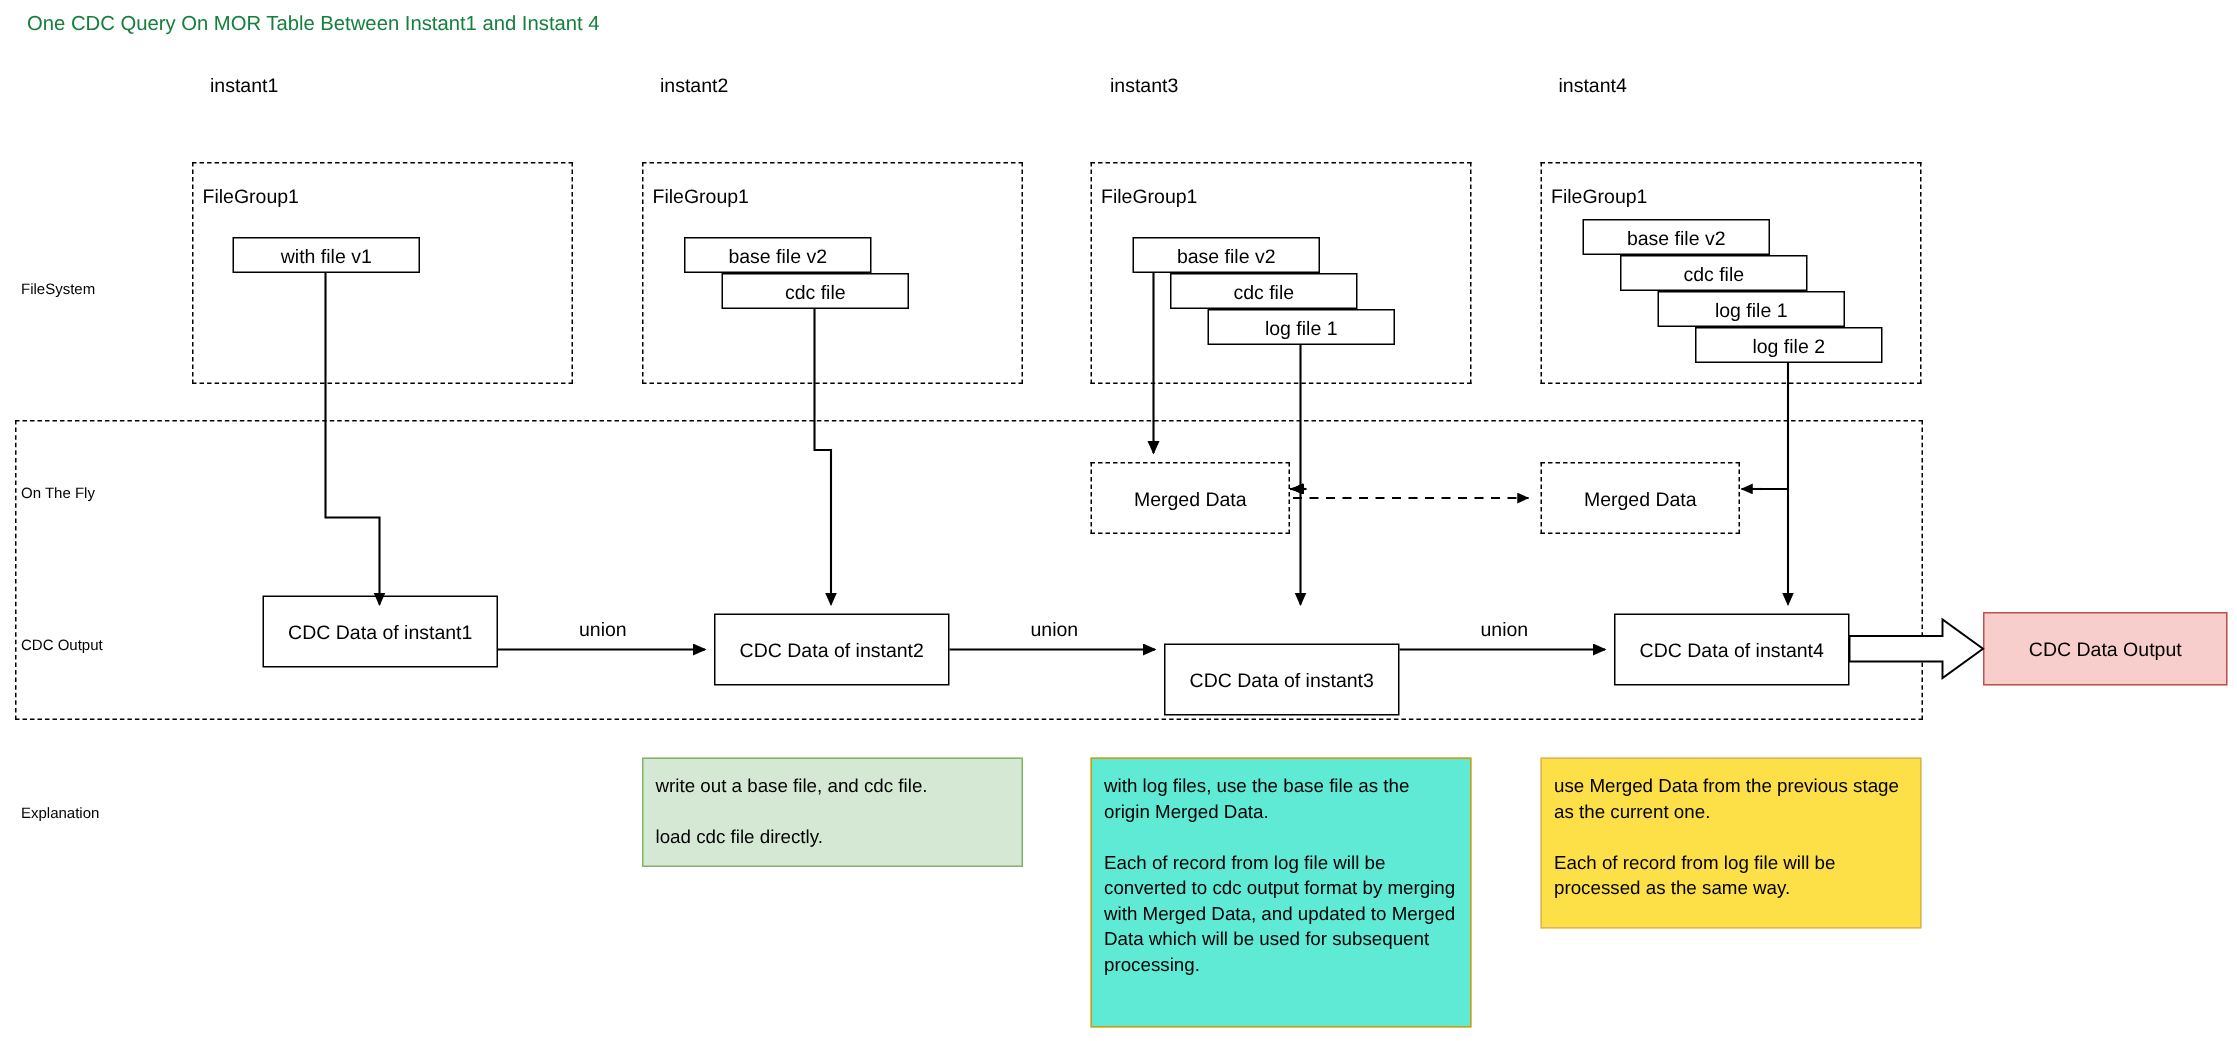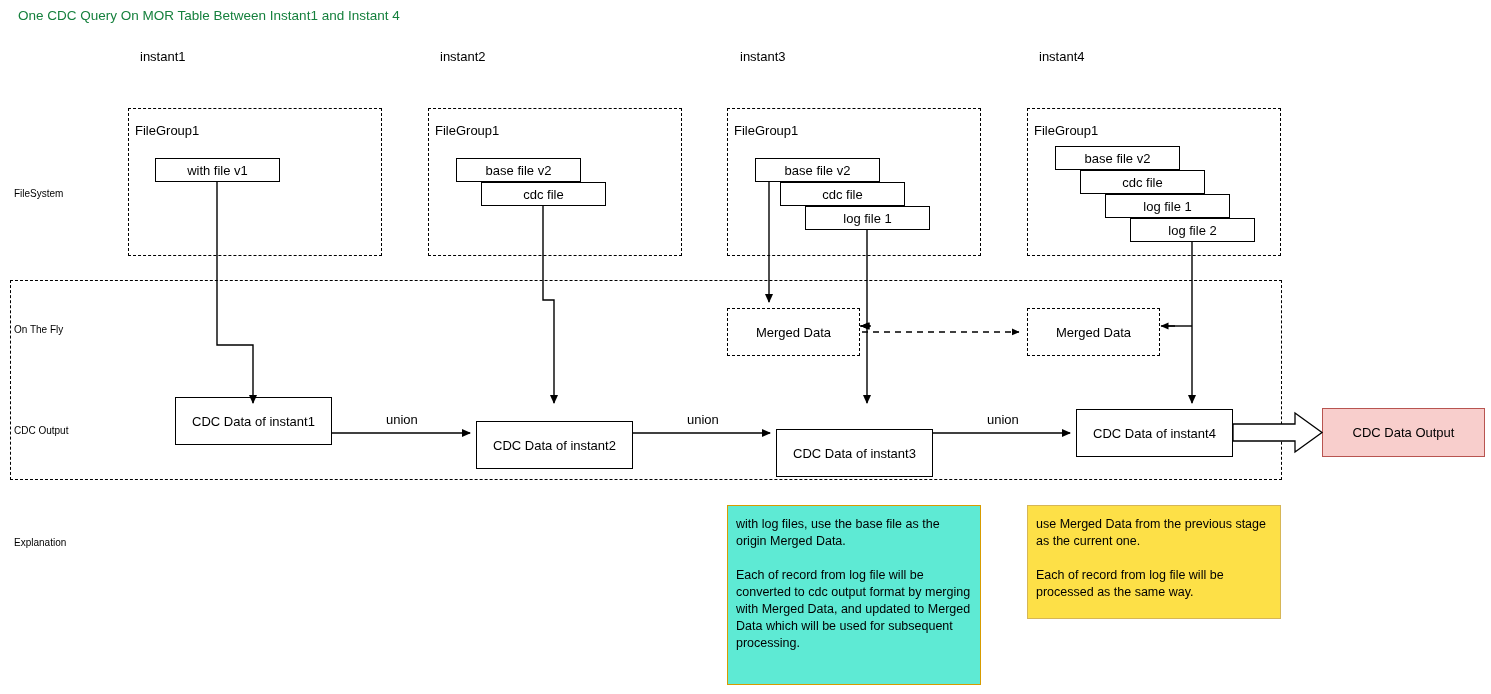--- a/index.html
+++ b/index.html
@@ -166,30 +166,33 @@
   <div class="file-box" style="left:1080px; top:170px; width:125px; height:24px;">cdc file</div>
   <div class="file-box" style="left:1105px; top:194px; width:125px; height:24px;">log file 1</div>
   <div class="file-box" style="left:1130px; top:218px; width:125px; height:24px;">log file 2</div>
 
   <div class="section-box" style="left:10px; top:280px; width:1272px; height:200px;"></div>
 
   <div class="merged-box" style="left:727px; top:308px; width:133px; height:48px;">Merged Data</div>
   <div class="merged-box" style="left:1027px; top:308px; width:133px; height:48px;">Merged Data</div>
 
   <div class="cdc-box" style="left:175px; top:397px; width:157px; height:48px;">CDC Data of instant1</div>
-  <div class="cdc-box" style="left:476px; top:421px; width:157px; height:48px;">CDC Data of instant2</div>
+  <div class="cdc-box" style="left:476px; top:409px; width:157px; height:48px;">CDC Data of instant2</div>
   <div class="cdc-box" style="left:776px; top:409px; width:157px; height:48px;margin-top:20px;">CDC Data of instant3</div>
   <div class="cdc-box" style="left:1076px; top:409px; width:157px; height:48px;">CDC Data of instant4</div>
 
   <div class="union-lbl" style="left:386px; top:412px;">union</div>
   <div class="union-lbl" style="left:687px; top:412px;">union</div>
   <div class="union-lbl" style="left:987px; top:412px;">union</div>
 
   <div class="out-box" style="left:1322px; top:408px; width:163px; height:49px;">CDC Data Output</div>
 
+  <div class="expl-box" style="left:428px; top:505px; width:254px; height:73px; background:#d5e8d4; border:1.2px solid #82b366;">write out a base file, and cdc file.
+
+load cdc file directly.</div>
   <div class="expl-box" style="left:727px; top:505px; width:254px; height:180px; background:#5eead4; border:1.2px solid #d79b00;">with log files, use the base file as the origin Merged Data.
 
 Each of record from log file will be converted to cdc output format by merging with Merged Data, and updated to Merged Data which will be used for subsequent processing.</div>
   <div class="expl-box" style="left:1027px; top:505px; width:254px; height:114px; background:#fde047; border:1.2px solid #d6b656;">use Merged Data from the previous stage as the current one.
 
 Each of record from log file will be processed as the same way.</div>
 
   <svg class="overlay" viewBox="0 0 1491 694">
     <defs>
       <marker id="arrow" markerWidth="10" markerHeight="10" refX="8" refY="4" orient="auto" markerUnits="userSpaceOnUse">

